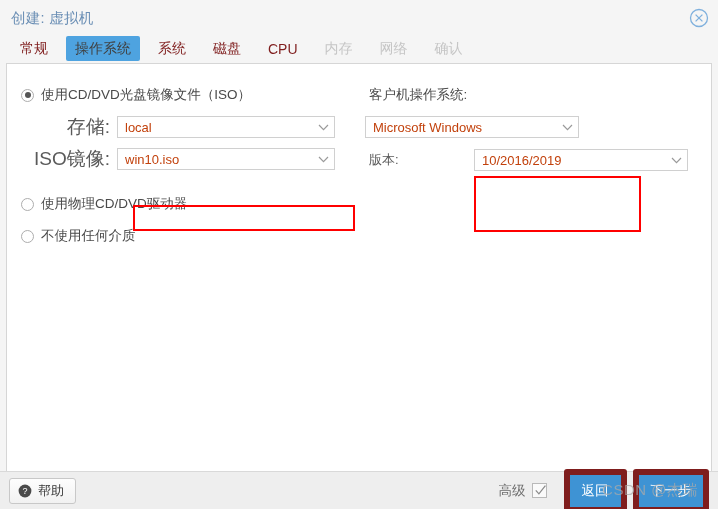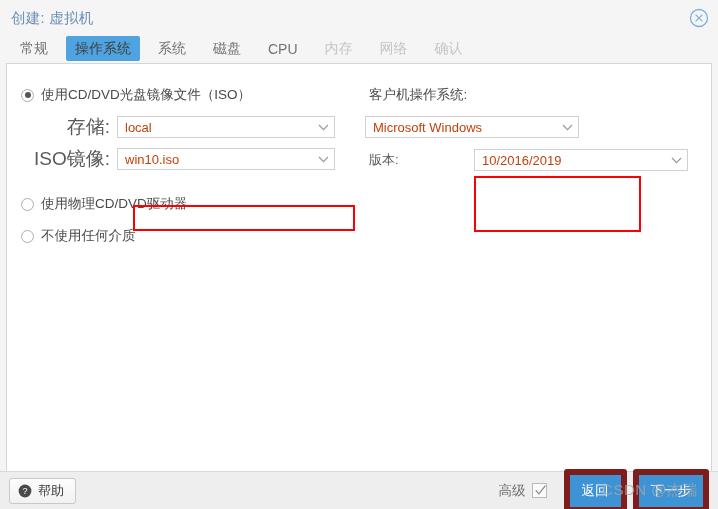--- a/index.html
+++ b/index.html
@@ -57,21 +57,21 @@
     align-items: stretch;
     padding-left: 11px;
     flex: 0 0 auto;
   }
   .tab {
     display: flex;
     align-items: center;
     justify-content: center;
     padding: 0 9px;
     font-size: 14px;
-    color: #737373;
+    color: #7f1d1d;
     cursor: pointer;
     margin-right: 9px;
     height: 25px;
     border-radius: 2px;
     white-space: nowrap;
   }
   .tab.active {
     background: #4ea3e0;
     color: #404040;
     font-family: Liberation Mono, monospace;

